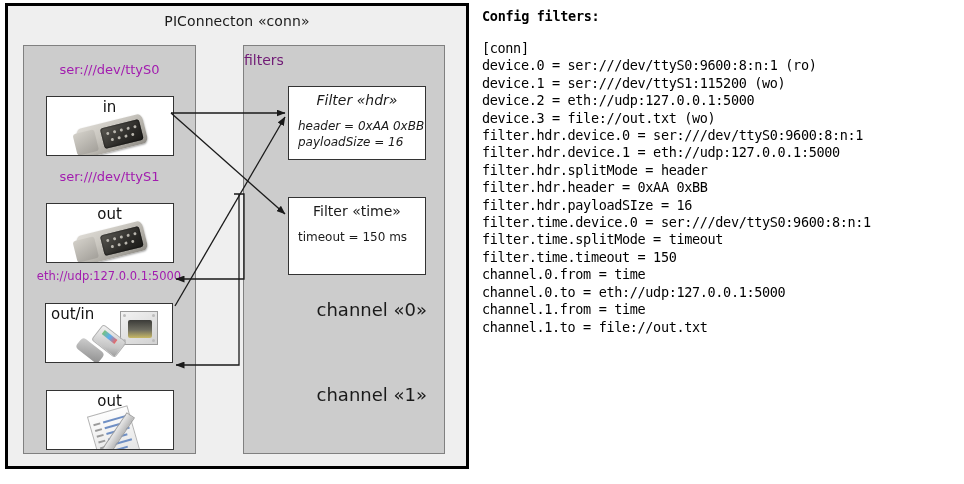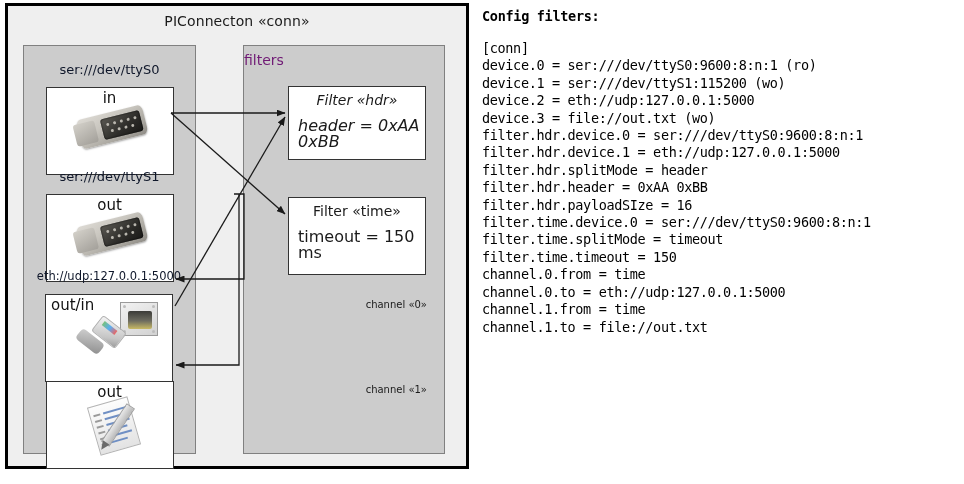--- a/index.html
+++ b/index.html
@@ -63,35 +63,35 @@
     width: 100%;
     text-align: left;
     font-size: 14px;
     color: #701a75;
   }
 
   
   .device-group { position: absolute; }
   .device-label {
     font-size: 13px;
-    color: #0f172a;
+    color: #a21caf;
     text-align: center;
     width: 100%;
     line-height: 17px;
     white-space: nowrap;
   }
   .device-label.small { font-size: 11.5px; }
   .device-box {
     position: relative;
     background: #ffffff;
     border: 1px solid #333333;
     box-sizing: border-box;
     width: 128px;
-    height: 88px;
-    margin: 9px auto 0 auto;
+    height: 60px;
+    margin: 18px auto 0 auto;
     overflow: hidden;
   }
   .device-dir {
     position: absolute;
     top: 1px;
     width: 100%;
     text-align: center;
     font-size: 15px;
     color: #111111;
     z-index: 3;
@@ -258,29 +258,29 @@
     left: 0;
     width: 100%;
     text-align: center;
     font-size: 14px;
     color: #1a1a1a;
   }
   .filter-props {
     position: absolute;
     left: 9px;
     top: 31px;
-    font-size: 16px;
+    font-size: 12px;
     line-height: 16px;
     color: #1a1a1a;
   }
 
   
   .channel-label {
     position: absolute;
-    font-size: 10px;
+    font-size: 18px;
     color: #1a1a1a;
     text-align: right;
     white-space: nowrap;
   }
 
   
   #connectors {
     position: absolute;
     left: 0; top: 0;
     width: 464px;
@@ -414,20 +414,21 @@
 
   </div>
 
   <div class="panel" id="filters-panel">
     <div class="panel-title">filters</div>
 
     <div class="filter-box" style="left:44px; top:40px; width:138px; height:74px;font-style:italic;">
       <div class="filter-title">Filter «hdr»</div>
       <div class="filter-props">
         <div>header = 0xAA 0xBB</div>
+        <div>payloadSize = 16</div>
       </div>
     </div>
 
     <div class="filter-box" style="left:44px; top:151px; width:138px; height:78px;">
       <div class="filter-title">Filter «time»</div>
       <div class="filter-props">
         <div>timeout = 150 ms</div>
       </div>
     </div>
 

